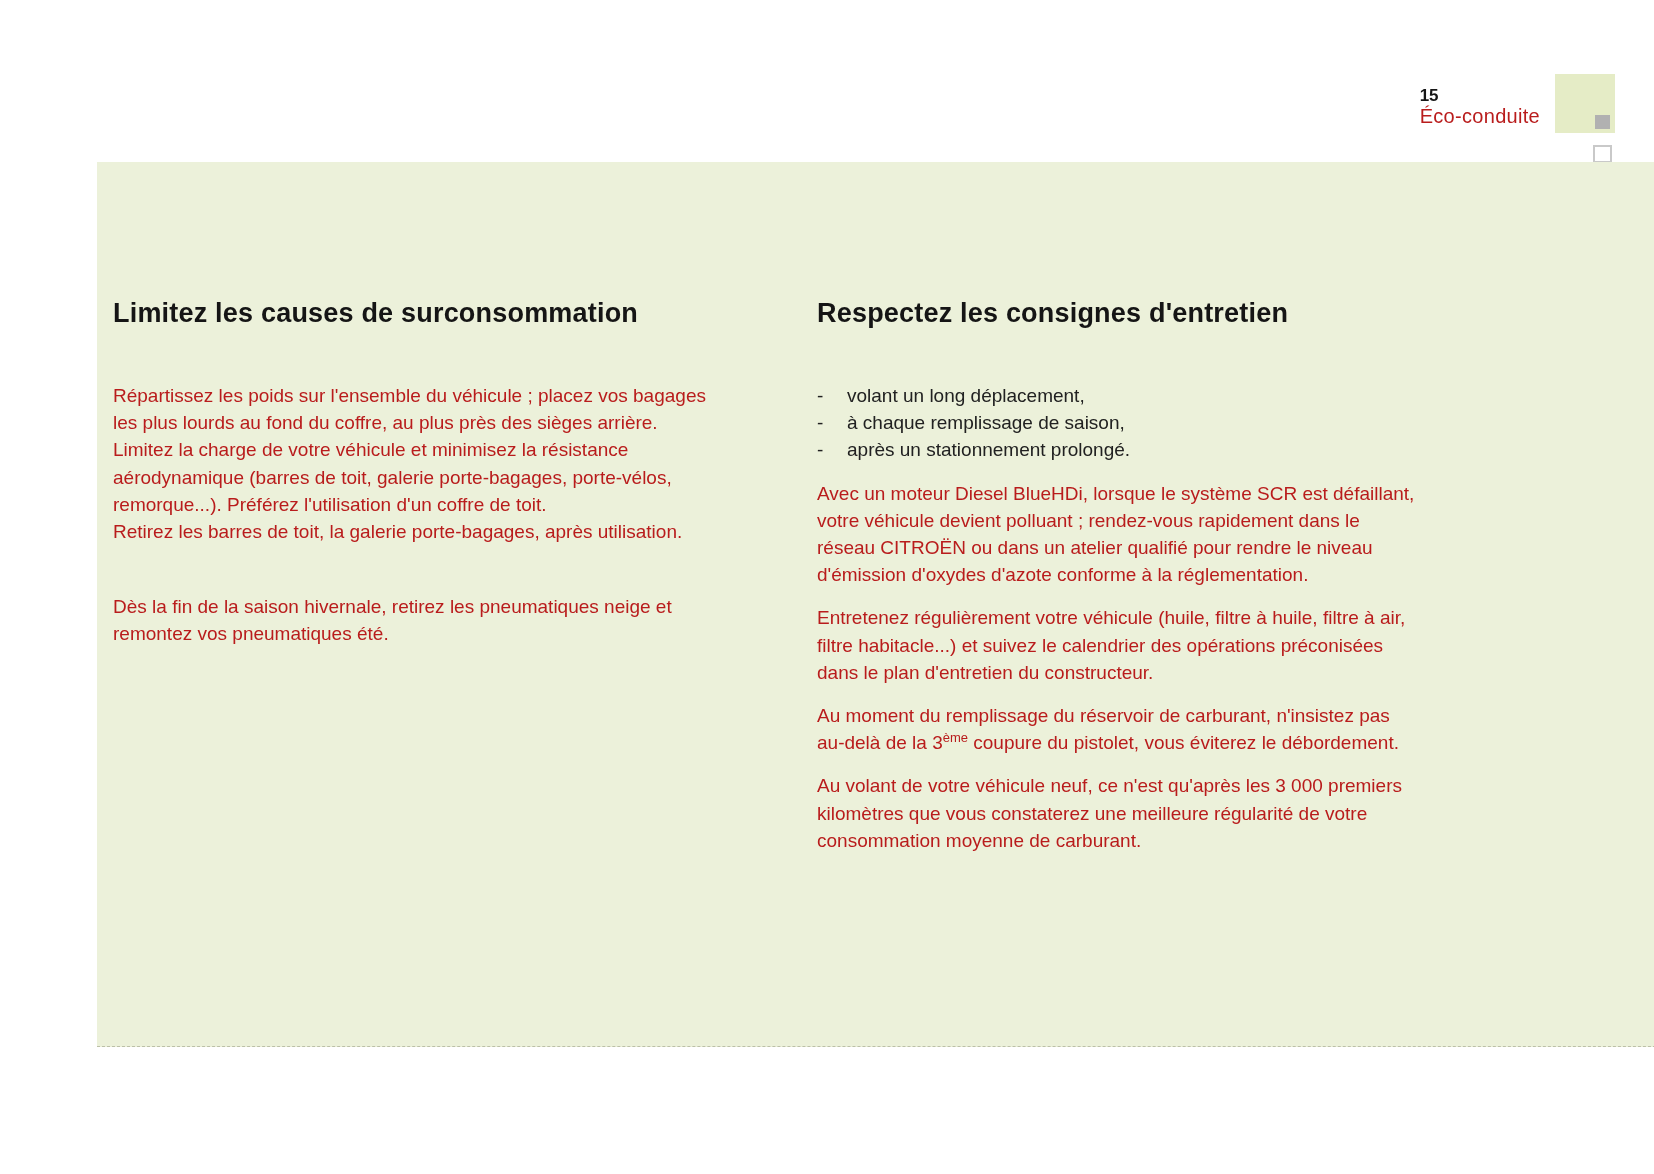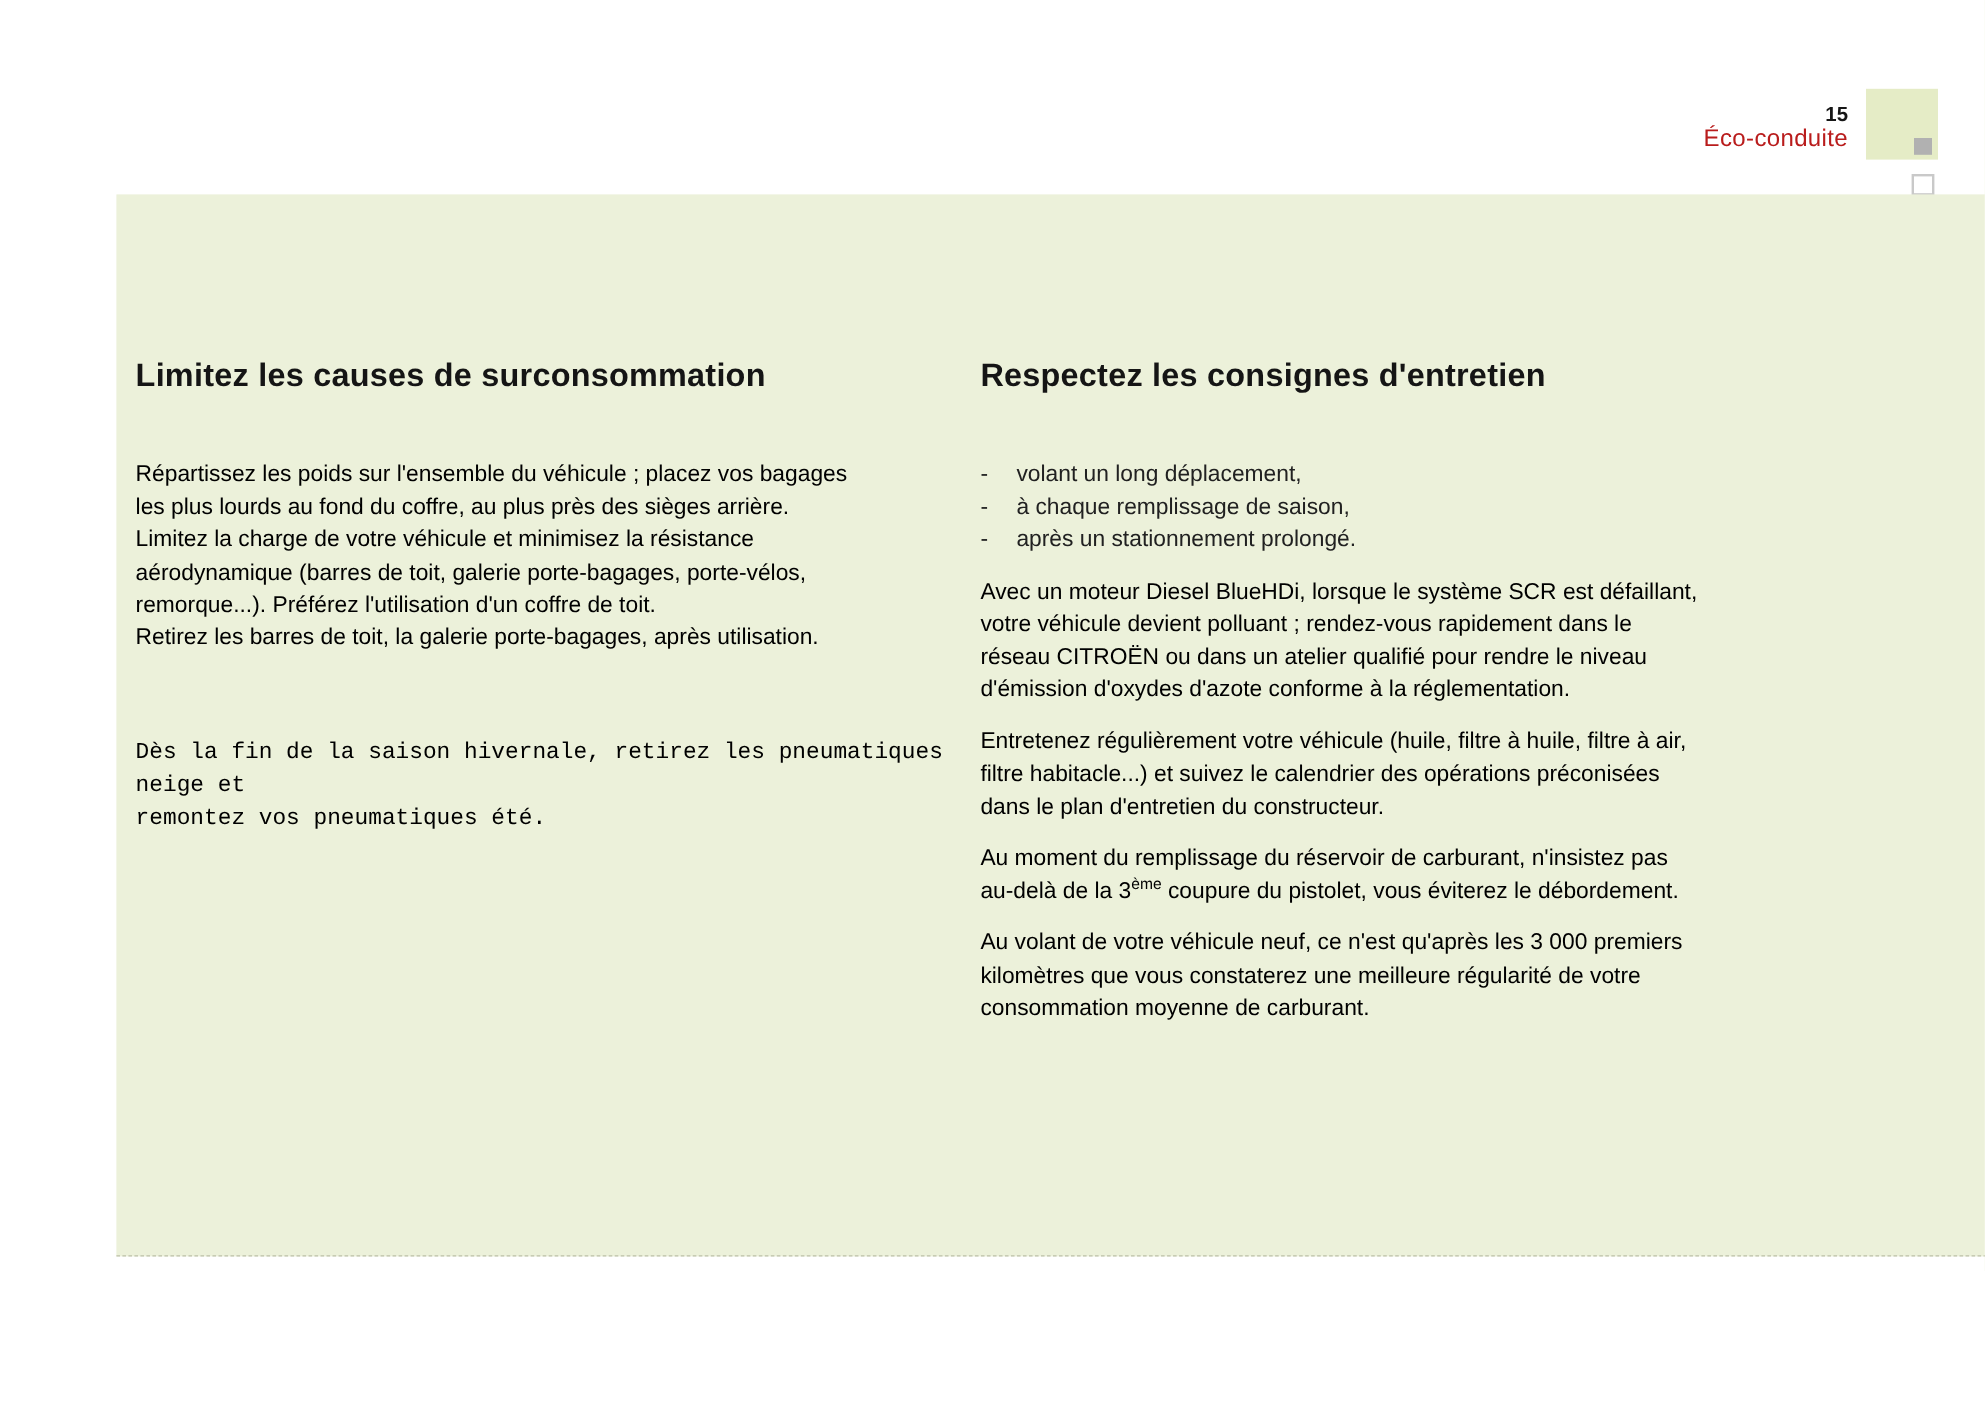--- a/index.html
+++ b/index.html
@@ -3,21 +3,21 @@
 <meta charset="utf-8">
 <style>
   html,body{margin:0;padding:0;}
   body{
     width:1654px;height:1174px;position:relative;background:#ffffff;
     font-family:"Liberation Sans",sans-serif;color:#1f1f1f;
     -webkit-font-smoothing:antialiased;overflow:hidden;
   }
   
   .page-header{
-    position:absolute;top:86px;right:114px;text-align:right;line-height:1;
+    position:absolute;top:86px;right:114px;line-height:1;
   }
   .page-number{font-size:17px;font-weight:bold;color:#161616;line-height:19px;}
   .chapter-title{font-size:20px;color:#b91c1c;line-height:23px;letter-spacing:.3px;}
   
   .chapter-tab{
     position:absolute;left:1555px;top:74px;width:60px;height:59px;background:#e5ecc6;
   }
   .tab-marker{
     position:absolute;right:5px;top:41px;width:15px;height:14px;background:#b1b1b1;
   }
@@ -33,23 +33,23 @@
     background:#ecf1da;border-bottom:1px dashed #bcc0a8;
   }
   .col{position:absolute;top:135px;width:700px;}
   .col-left{left:16px;}
   .col-right{left:720px;}
   .col h2{
     margin:0 0 53px 0;font-size:27px;line-height:32px;font-weight:bold;color:#151515;
     letter-spacing:.2px;
   }
   .col p{
-    margin:0;font-size:19px;line-height:27.2px;white-space:pre-line;color:#000000;
+    margin:0;font-size:19px;line-height:27.2px;white-space:pre-line;color:#b91c1c;
   }
-  .col-left .para-2{margin-top:69px;font-family:Liberation Mono, monospace;}
+  .col-left .para-2{margin-top:48px;}
   .col-right .spaced{margin-top:16px;}
   .hyphen-list{margin:0;padding:0;list-style:none;}
   .hyphen-list li{display:flex;font-size:19px;line-height:27.2px;color:#212121;}
   .hyphen-list .bullet{flex:0 0 30px;}
   sup.ord{font-size:13px;line-height:0;vertical-align:super;}
 </style>
 </head>
 <body>
 
 <div class="page-header">

